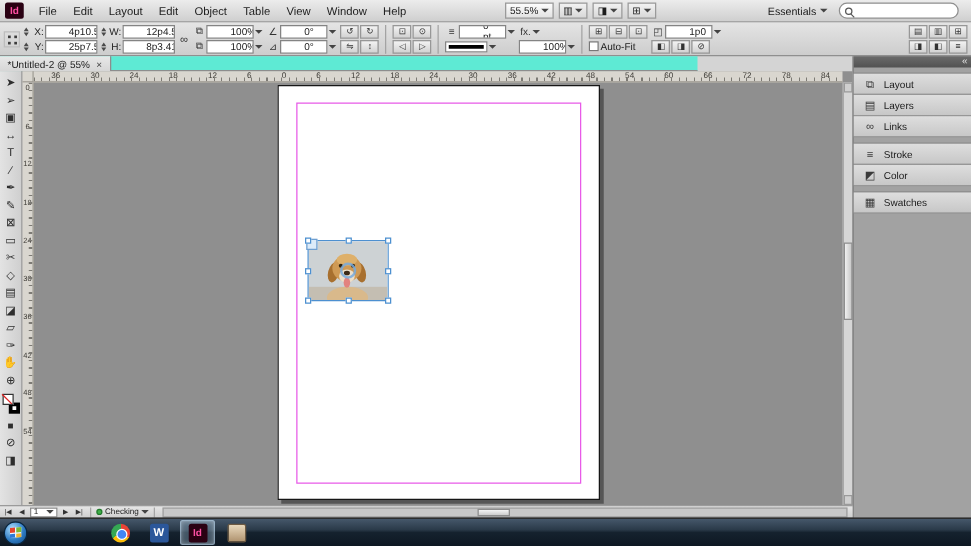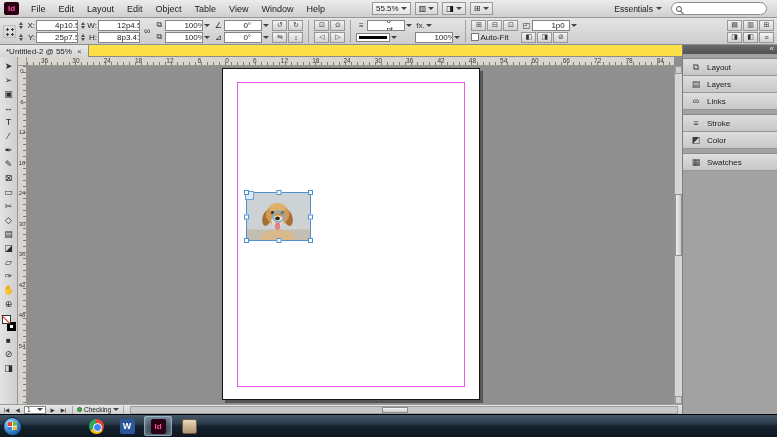--- a/index.html
+++ b/index.html
@@ -4,21 +4,21 @@
 <style>
   *{margin:0;padding:0;box-sizing:border-box;-webkit-user-select:none;user-select:none}
   html,body{width:777px;height:437px;overflow:hidden}
   body{font-family:"Liberation Sans","DejaVu Sans",sans-serif;font-size:9px;color:#1c1c1c;background:#d4d4d4}
   .app{position:relative;width:777px;height:437px;overflow:hidden;background:#d4d4d4}
 
   
   .menubar{position:absolute;top:0;left:0;right:0;height:18px;background:linear-gradient(#ececec,#cfcfcf);border-bottom:1px solid #979797;display:flex;align-items:center;padding:0 4px;gap:1px}
   .appicon{width:15px;height:13px;background:#2a0113;color:#ff4fa3;font-weight:bold;font-size:8px;display:flex;align-items:center;justify-content:center;border-radius:2px;margin-right:5px}
   .menu-item{padding:2px 6px;font-size:9px;cursor:default}
-  .mb-zoom{display:flex;align-items:center;gap:2px;border:1px solid #9a9a9a;background:linear-gradient(#fdfdfd,#e2e2e2);height:13px;padding:0 3px;margin-left:40px;font-size:8px}
+  .mb-zoom{display:flex;align-items:center;gap:2px;border:1px solid #9a9a9a;background:linear-gradient(#fdfdfd,#e2e2e2);height:13px;padding:0 3px;margin-left:72px;font-size:8px}
   .mb-ibtn{display:flex;align-items:center;gap:2px;border:1px solid #9a9a9a;background:linear-gradient(#f2f2f2,#d8d8d8);height:13px;padding:0 3px;font-size:8px;margin-left:3px}
   .mb-ws{margin-left:auto;display:flex;align-items:center;gap:3px;font-size:8.5px;padding:0 4px}
   .searchbox{width:96px;height:13px;border:1px solid #8f8f8f;border-radius:7px;background:#fff;display:flex;align-items:center;padding:0 4px;gap:3px;margin:0 6px 0 4px}
   .mag{width:6px;height:6px;border:1px solid #555;border-radius:50%;position:relative;flex:none}
   .mag::after{content:"";position:absolute;width:4px;height:1px;background:#555;transform:rotate(45deg);right:-3px;bottom:-2px}
   .dar{width:0;height:0;border:3px solid transparent;border-top:3px solid #444;margin-top:3px;flex:none}
 
   
   .controlbar{position:absolute;top:18px;left:0;right:0;height:27px;background:linear-gradient(#e4e4e4,#cdcdcd);border-bottom:1px solid #8f8f8f;display:flex;align-items:center;padding:0 3px;gap:3px}
   .refpoint{width:13px;height:13px;flex:none;background-image:radial-gradient(#3b3b3b 1px,transparent 1.3px);background-size:5px 5px;background-position:1px 1px;border:1px solid #bdbdbd}
@@ -34,21 +34,21 @@
   .tico{font-size:8px;width:10px;text-align:center;color:#333}
   .chain{font-size:9px;color:#333;padding:0 1px}
   .ibtn{width:15px;height:11px;border:1px solid #979797;background:linear-gradient(#f3f3f3,#d2d2d2);font-size:7px;display:flex;align-items:center;justify-content:center;color:#333}
   .sep{width:1px;height:23px;background:#a3a3a3;margin:0 2px;flex:none}
   .strokesw{width:34px;height:9px;border:1px solid #848484;background:#fff;display:flex;align-items:center;padding:0 2px}
   .strokesw b{display:block;width:100%;height:3px;background:#000}
   .chk{width:8px;height:8px;border:1px solid #777;background:#fff;flex:none}
   .cb-right{margin-left:auto;display:flex;align-items:center;gap:3px}
 
   
-  .tabbar{position:absolute;top:45px;left:0;width:682px;height:12px;background:#fde047;border-bottom:1px solid #8d8d8d;display:flex}
+  .tabbar{position:absolute;top:45px;left:0;width:558px;height:12px;background:#5eead4;border-bottom:1px solid #8d8d8d;display:flex}
   .tab{height:12px;background:linear-gradient(#e8e8e8,#d6d6d6);border-right:1px solid #8d8d8d;display:flex;align-items:center;gap:5px;padding:0 6px;font-size:8px}
   .tab .close{font-size:8px;color:#444}
 
   
   .toolbar{position:absolute;top:57px;left:0;width:18px;bottom:33px;background:linear-gradient(90deg,#e3e3e3,#cfcfcf);border-right:1px solid #969696;display:flex;flex-direction:column;align-items:center;padding-top:2px}
   .tool{width:16px;height:14px;display:flex;align-items:center;justify-content:center;font-size:9px;color:#2e2e2e}
   .fillstroke{position:relative;width:14px;height:16px;margin:4px 0 2px}
   .fs-fill{position:absolute;left:0;top:0;width:9px;height:9px;background:#fff;border:1px solid #333}
   .fs-fill::after{content:"";position:absolute;left:-1px;top:-1px;width:11px;height:1px;background:#d22;transform:rotate(45deg);transform-origin:0 0}
   .fs-stroke{position:absolute;right:0;bottom:0;width:9px;height:9px;background:#fff;border:3px solid #000}

